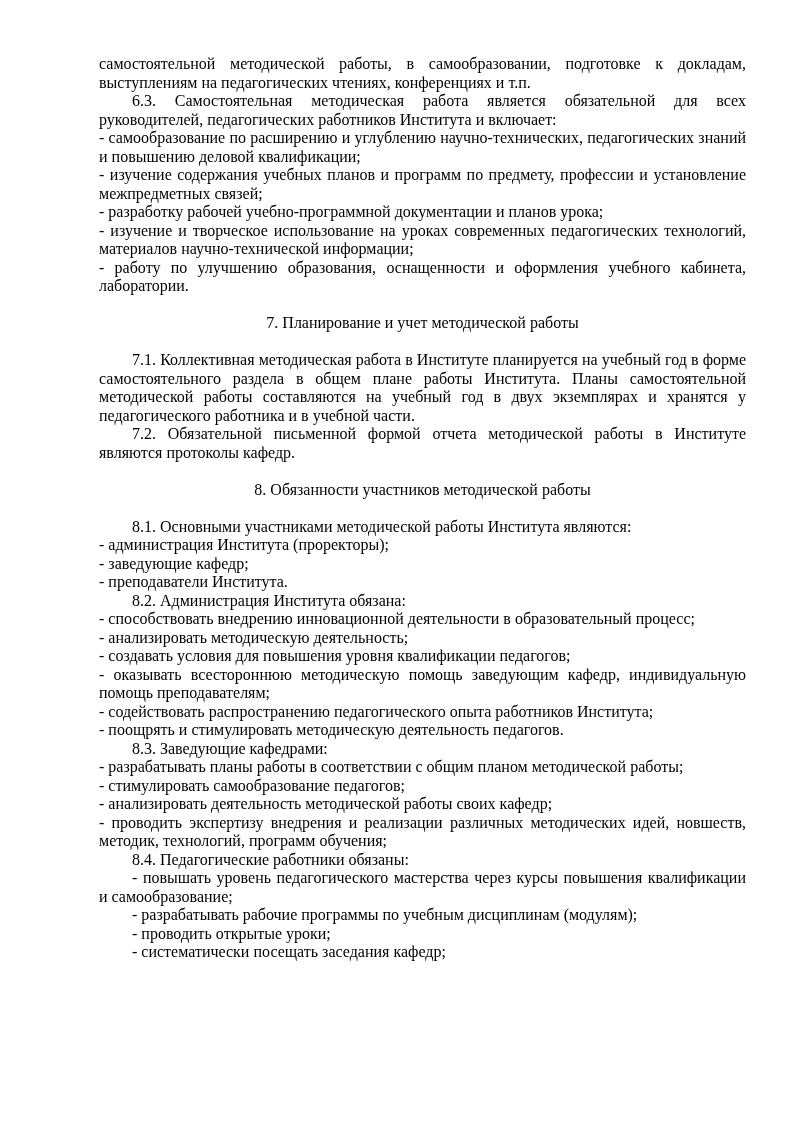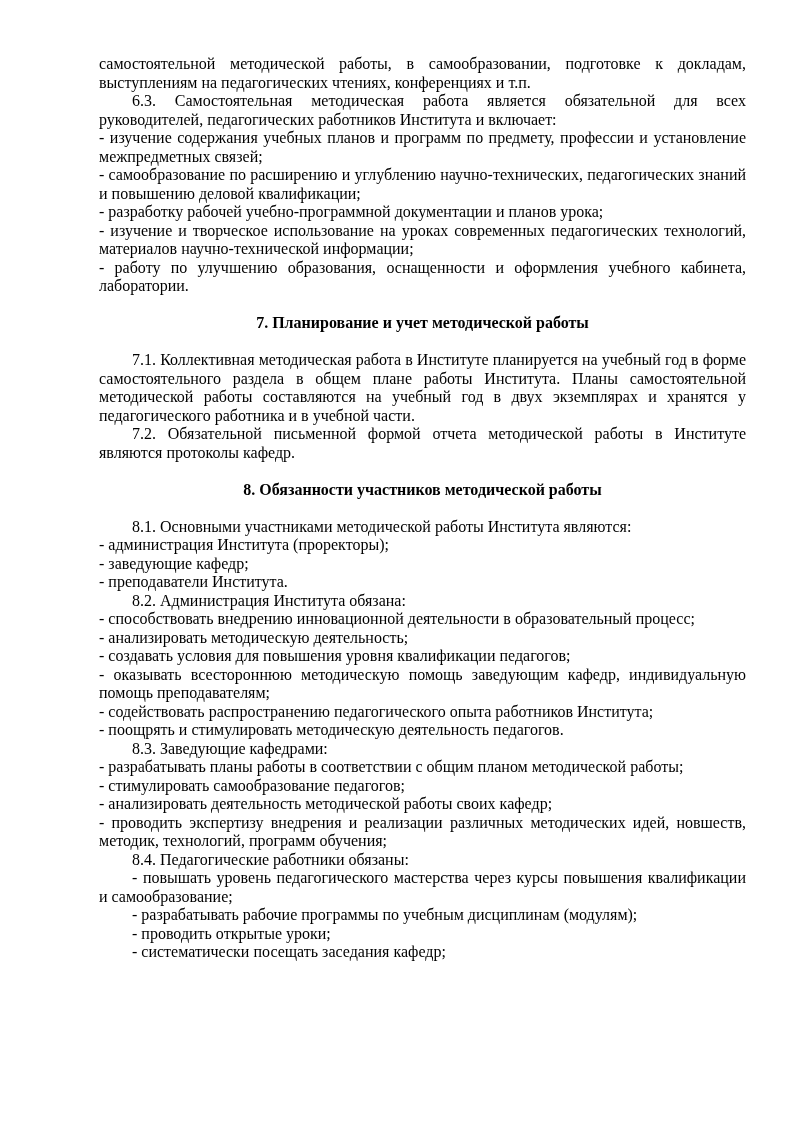--- a/index.html
+++ b/index.html
@@ -27,35 +27,35 @@
   }
   .content p {
     margin: 0;
     padding: 0;
     text-align: justify;
   }
   .content p.ind {
     text-indent: 33px;
   }
   .content p.h {
-    font-weight: bold;
+    font-weight: normal;
     text-align: center;
     text-indent: 0;
     margin: 18.5px 0;
   }
 </style>
 </head>
 <body>
 
 <div class="page">
   <div class="content">
     <p class="">самостоятельной методической работы, в самообразовании, подготовке к докладам, выступлениям на педагогических чтениях, конференциях и т.п.</p>
     <p class="ind">6.3. Самостоятельная методическая работа является обязательной для всех руководителей, педагогических работников Института и включает:</p>
+    <p class="">- самообразование по расширению и углублению научно-технических, педагогических знаний и повышению деловой квалификации;</p>
     <p class="">- изучение содержания учебных планов и программ по предмету, профессии и установление межпредметных связей;</p>
-    <p class="">- самообразование по расширению и углублению научно-технических, педагогических знаний и повышению деловой квалификации;</p>
     <p class="">- разработку рабочей учебно-программной документации и планов урока;</p>
     <p class="">- изучение и творческое использование на уроках современных педагогических технологий, материалов научно-технической информации;</p>
     <p class="">- работу по улучшению образования, оснащенности и оформления учебного кабинета, лаборатории.</p>
     <p class="h">7. Планирование и учет методической работы</p>
     <p class="ind">7.1. Коллективная методическая работа в Институте планируется на учебный год в форме самостоятельного раздела в общем плане работы Института. Планы самостоятельной методической работы составляются на учебный год в двух экземплярах и хранятся у педагогического работника и в учебной части.</p>
     <p class="ind">7.2. Обязательной письменной формой отчета методической работы в Институте являются протоколы кафедр.</p>
     <p class="h">8. Обязанности участников методической работы</p>
     <p class="ind">8.1. Основными участниками методической работы Института являются:</p>
     <p class="">- администрация Института (проректоры);</p>
     <p class="">- заведующие кафедр;</p>

